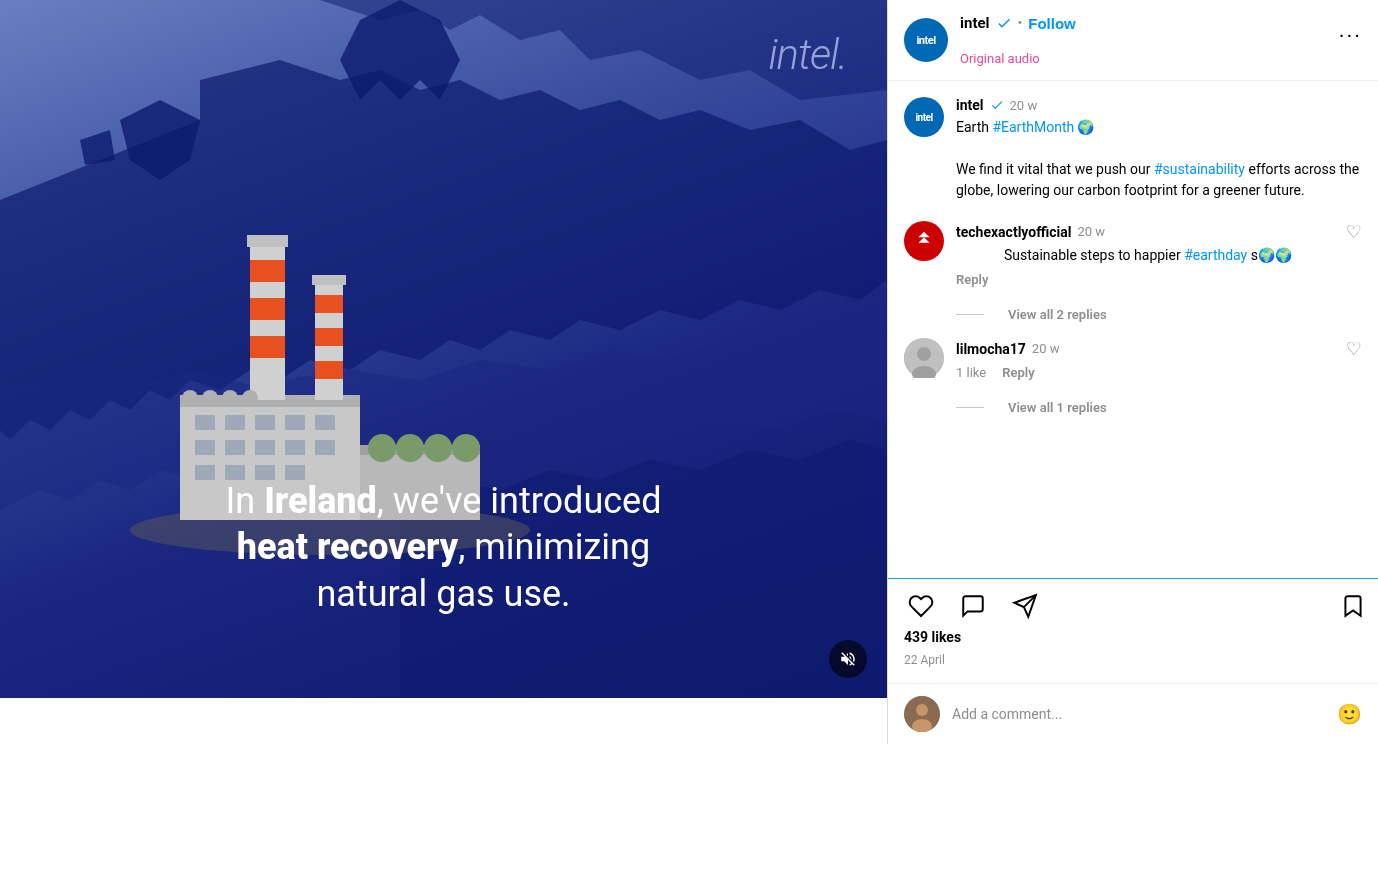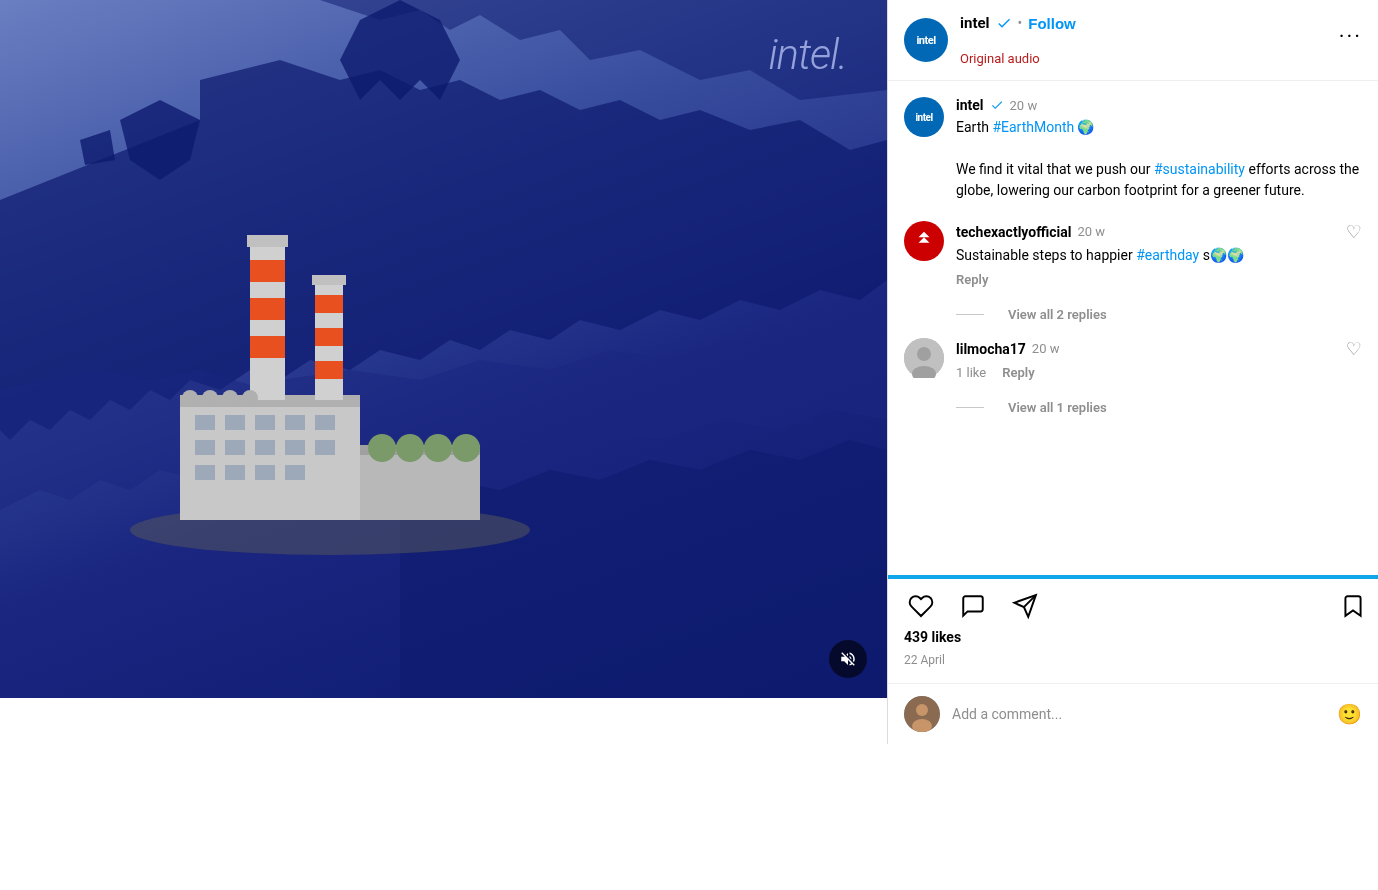--- a/index.html
+++ b/index.html
@@ -155,21 +155,21 @@
     .follow-btn {
       color: #0095f6;
       font-weight: 600;
       font-size: 15px;
       cursor: pointer;
       background: none;
       border: none;
     }
     .original-audio {
       font-size: 13px;
-      color: #b91c1c;
+      color: #ec4899;
       margin-top: 19px;
     }
     .more-options {
       font-size: 22px;
       color: #000;
       cursor: pointer;
       letter-spacing: 2px;
       margin-left: auto;
       padding-bottom: 8px;
     }
@@ -234,20 +234,21 @@
       margin-bottom: 3px;
     }
     .comment-username {
       font-weight: 700;
       font-size: 14px;
     }
     .comment-text {
       font-size: 14px;
       line-height: 1.5;
       color: #000;
+      margin-left: 48px;
     }
     .comment-actions {
       display: flex;
       gap: 16px;
       margin-top: 6px;
     }
     .comment-action-link {
       font-size: 13px;
       color: #8e8e8e;
       cursor: pointer;
@@ -278,21 +279,21 @@
     }
     .view-replies-link {
       font-size: 13px;
       color: #8e8e8e;
       cursor: pointer;
       font-weight: 600;
     }
 
     
     .action-bar {
-      border-top: 4px solid #0ea5e9;
+      border-top: 1px solid #0ea5e9;
       padding: 10px 8px 8px 16px;
     }
     .action-icons {
       display: flex;
       align-items: center;
       gap: 18px;
     }
     .action-icon-btn {
       background: none;
       border: none;
@@ -439,20 +440,25 @@
     <rect x="195" y="181" width="28" height="18" fill="#e85020"></rect>
 
     <circle cx="70" cy="218" r="8" fill="#b0b0b0"></circle>
     <circle cx="90" cy="218" r="8" fill="#b0b0b0"></circle>
     <circle cx="110" cy="218" r="8" fill="#b0b0b0"></circle>
     <circle cx="130" cy="218" r="8" fill="#b0b0b0"></circle>
   </svg>
 
   <div class="intel-watermark">intel.</div>
 
+  <div class="image-text">
+    <div class="line1">In <strong>Ireland</strong>, we've introduced</div>
+    <div class="line2">heat recovery<span style="font-weight:400">, minimizing</span></div>
+    <div class="line3">natural gas use.</div>
+  </div>
 
   <div class="mute-btn">
     <svg width="18" height="18" viewBox="0 0 24 24" fill="white">
       <path d="M16.5 12c0-1.77-1.02-3.29-2.5-4.03v2.21l2.45 2.45c.03-.2.05-.41.05-.63zm2.5 0c0 .94-.2 1.82-.54 2.64l1.51 1.51C20.63 14.91 21 13.5 21 12c0-4.28-2.99-7.86-7-8.77v2.06c2.89.86 5 3.54 5 6.71zM4.27 3L3 4.27 7.73 9H3v6h4l5 5v-6.73l4.25 4.25c-.67.52-1.42.93-2.25 1.18v2.06c1.38-.31 2.63-.95 3.69-1.81L19.73 21 21 19.73l-9-9L4.27 3zM12 4L9.91 6.09 12 8.18V4z"></path>
     </svg>
   </div>
 </div>
 
 <div class="post-panel">
 

